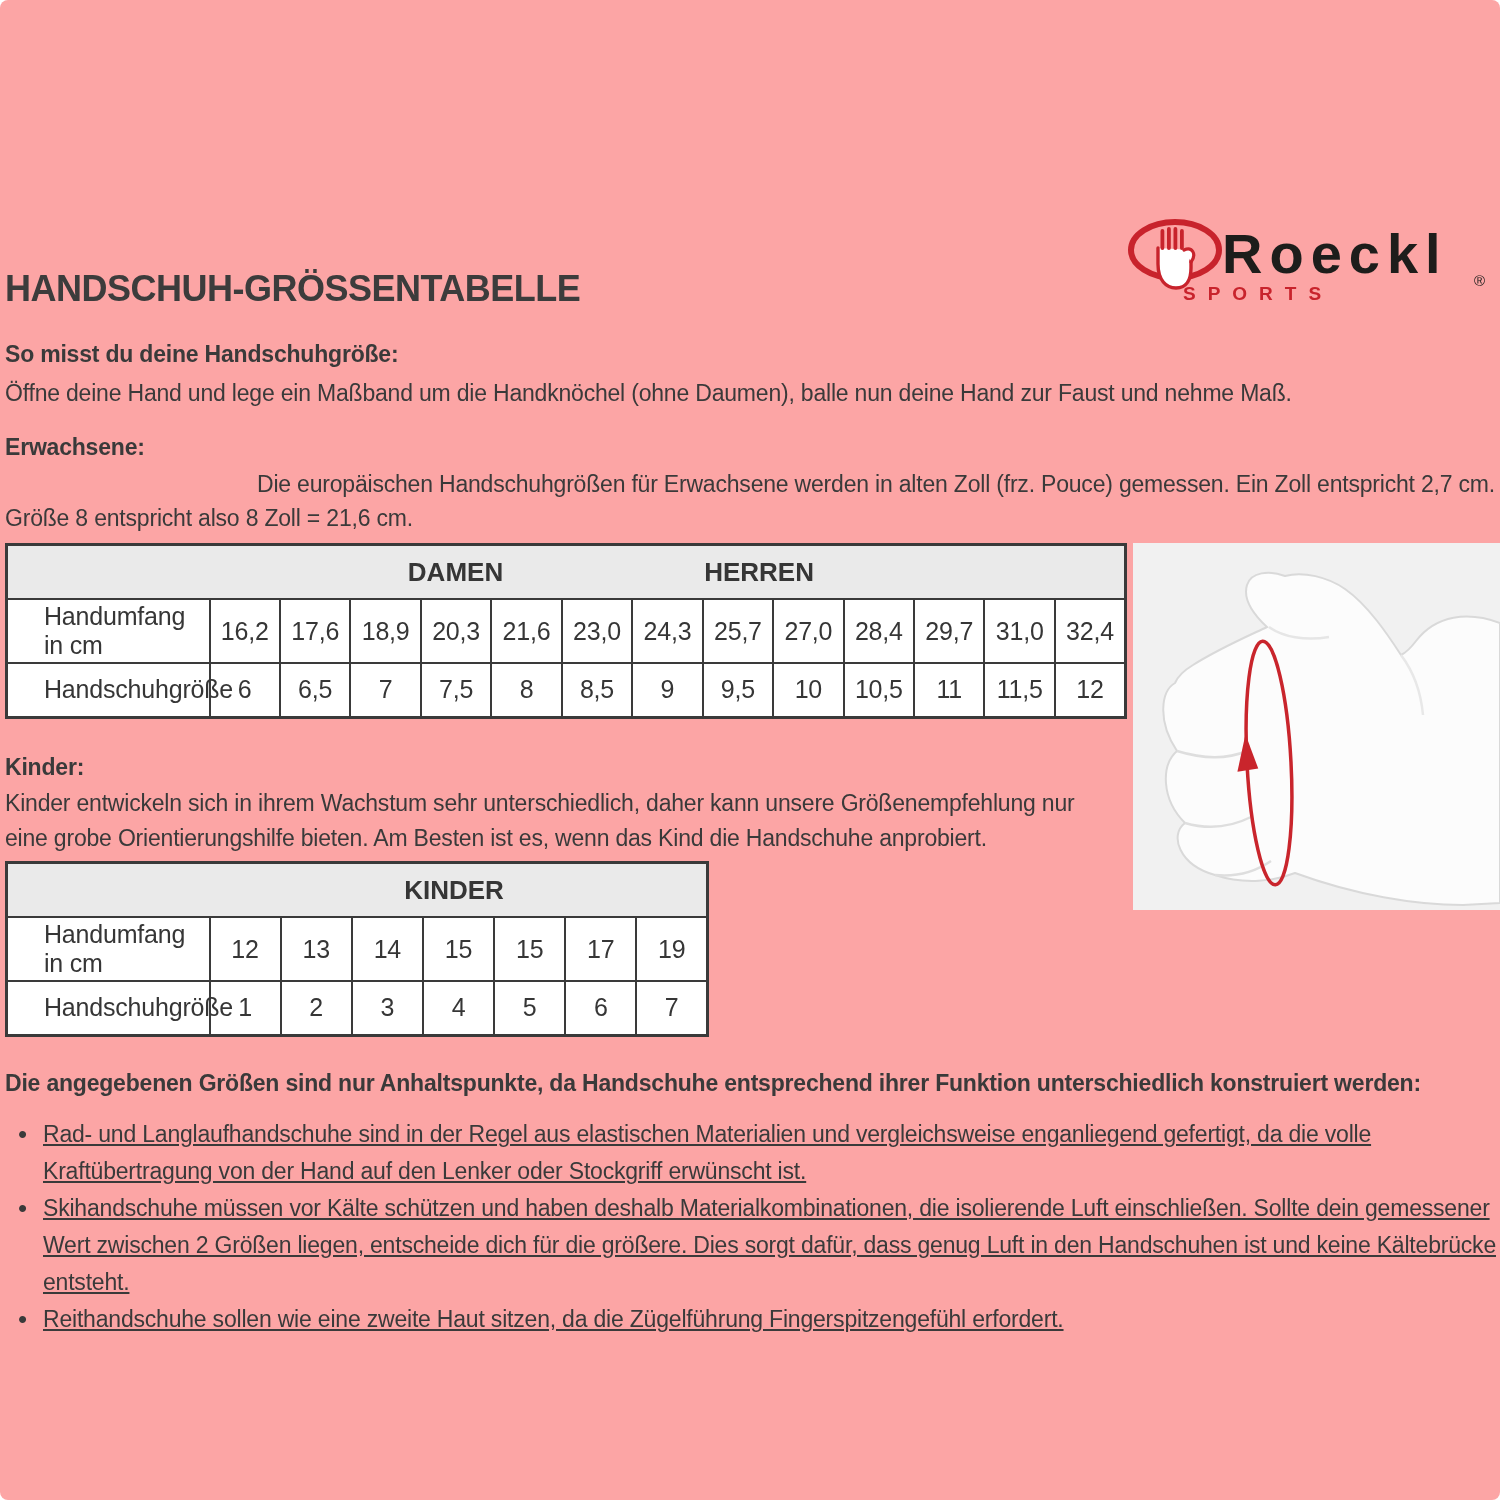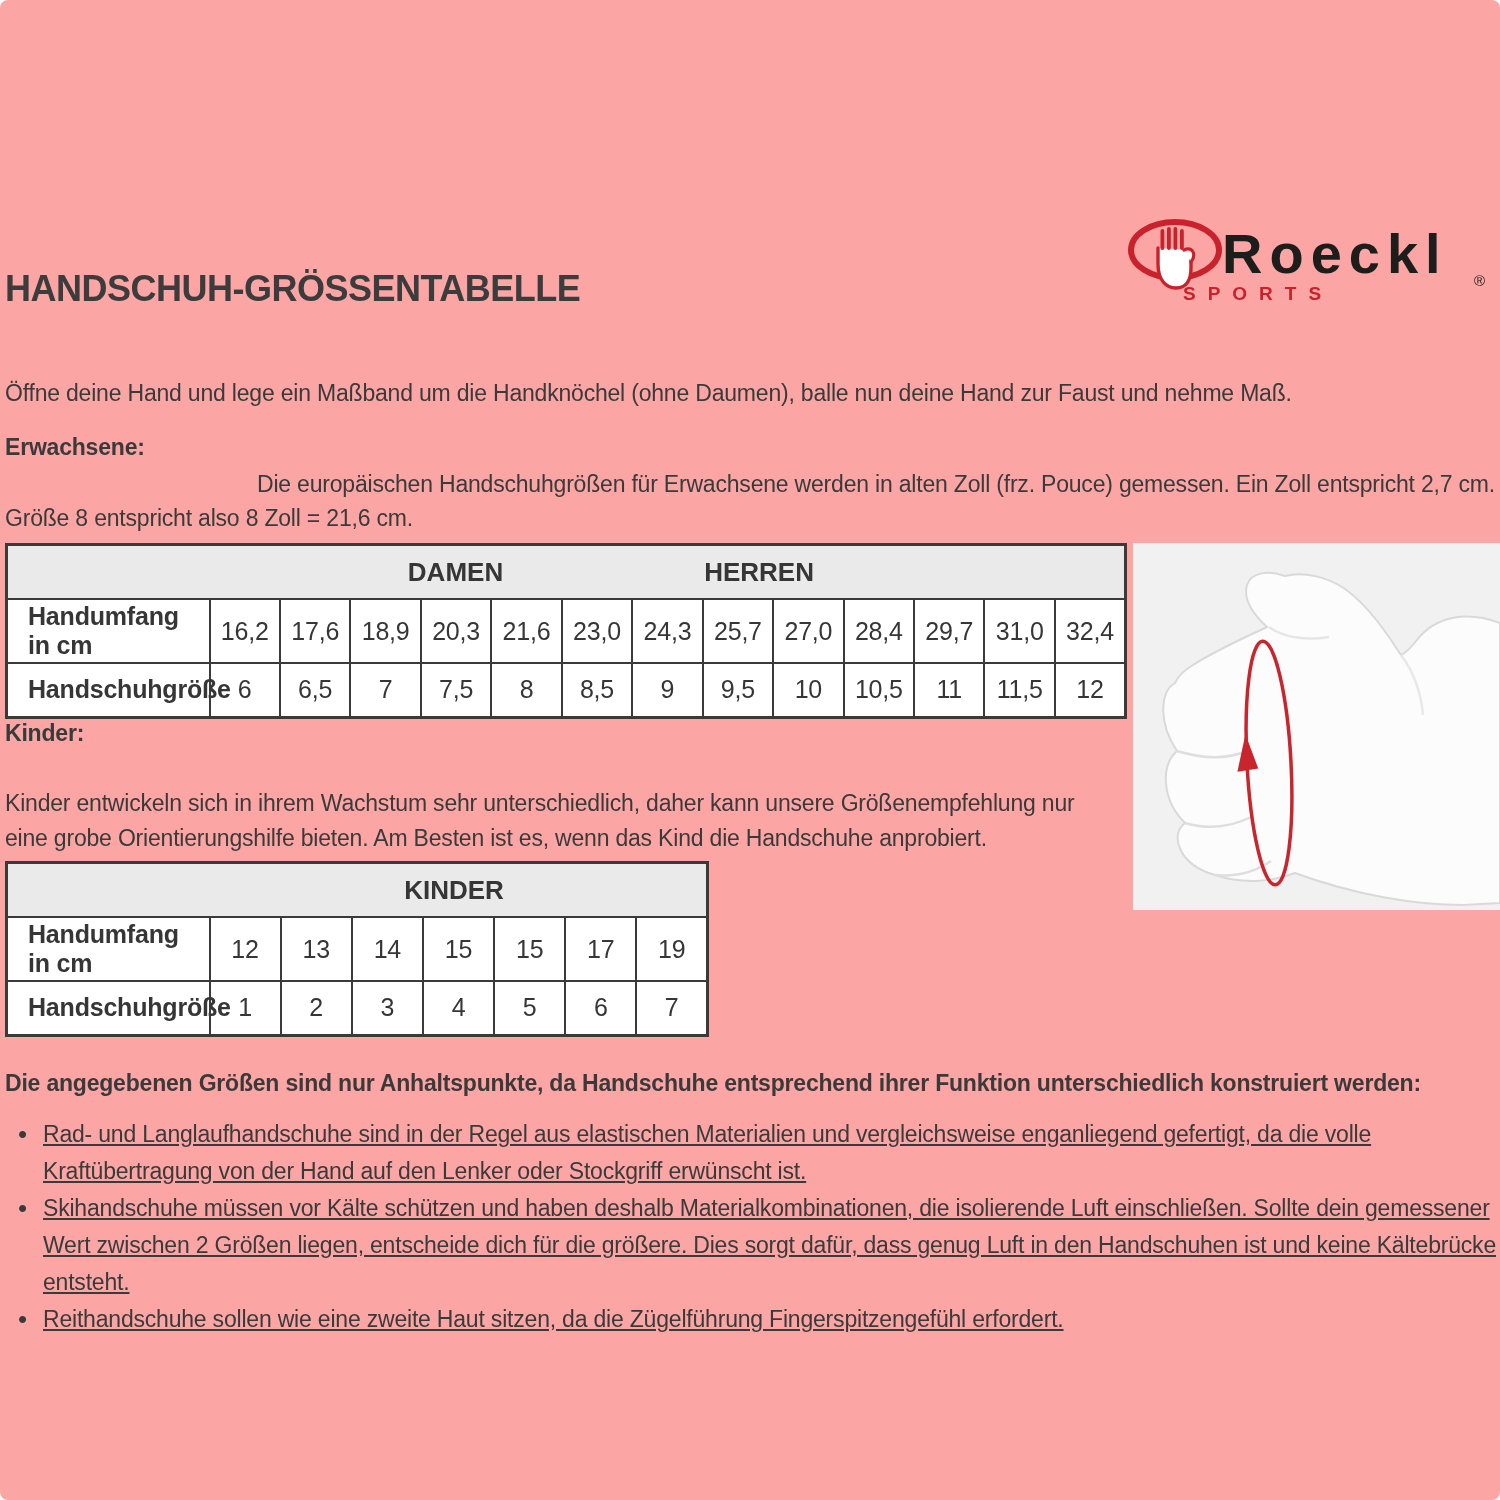--- a/index.html
+++ b/index.html
@@ -23,21 +23,21 @@
   }
   table.size-table th, table.size-table td { border:2px solid #3a3a3a;margin-top:16px; }
   th.grp-row {
     background:#eaeaea; height:50px; position:relative; font-weight:bold;
   }
   .grp-label {
     position:absolute; top:50%; transform:translate(-50%,-50%);
     font-size:26px; font-weight:bold; color:#363636; letter-spacing:0;
   }
   td.row-label {
-    text-align:left; padding-left:20px; font-weight:bold;
+    text-align:left; padding-left:36px; font-weight:normal;
     font-size:25px; line-height:29px; color:#363636;
   }
   td.val { text-align:center; font-size:25px; font-weight:normal; color:#363636; }
   tr.r2 { height:64px; }
   tr.r3 { height:54px; }
 
   
   ul.notes-list { margin:4px; padding:0; list-style:none; width:1495px;text-decoration:underline; }
   ul.notes-list li {
     position:relative; padding-left:34px; font-size:23px; line-height:37px;
@@ -64,20 +64,21 @@
       <rect x="45" y="9" width="3.8" height="23" rx="1.9" fill="#c8232c"></rect>
       <rect x="51.5" y="9" width="3.8" height="23" rx="1.9" fill="#c8232c"></rect>
       <rect x="58" y="11" width="3.8" height="21" rx="1.9" fill="#c8232c"></rect>
       <path d="M 62,32 C 70,28 75,36 69,44" fill="#ffffff" stroke="#c8232c" stroke-width="3.2" stroke-linecap="round"></path>
       <text x="100" y="55" font-family="Liberation Sans, DejaVu Sans, sans-serif" font-size="56" font-weight="bold" letter-spacing="7" fill="#1d1d1b">Roeckl</text>
       <text x="352" y="68" font-family="Liberation Sans, DejaVu Sans, sans-serif" font-size="15" fill="#1d1d1b">®</text>
       <text x="61" y="82" font-family="Liberation Sans, DejaVu Sans, sans-serif" font-size="19" font-weight="bold" letter-spacing="12" fill="#c8232c">SPORTS</text>
     </svg>
   </div>
 
+  <div class="abs bold-head" style="top:337px;">So misst du deine Handschuhgröße:</div>
   <div class="abs para" style="top:376px; width:1490px;">Öffne deine Hand und lege ein Maßband um die Handknöchel (ohne Daumen), balle nun deine Hand zur Faust und nehme Maß.</div>
 
   <div class="abs bold-head" style="top:430px;">Erwachsene:</div>
   <div class="abs para" style="top:467px; width:1490px;text-align:right;">Die europäischen Handschuhgrößen für Erwachsene werden in alten Zoll (frz. Pouce) gemessen. Ein Zoll entspricht 2,7 cm.</div>
   <div class="abs para" style="top:501px; width:1490px;">Größe 8 entspricht also 8 Zoll = 21,6 cm.</div>
 
   <table class="size-table abs" style="left:5px; top:543px; width:1122px;">
     <colgroup>
         <col style="width:203px;">
         <col span="13">
@@ -150,21 +151,21 @@
       <path d="M 82,332 C 102,334 122,329 138,318" fill="none" stroke="#dedede" stroke-width="2.5"></path>
       <path d="M 136,84 C 150,94 172,98 196,94" fill="none" stroke="#e6e6e6" stroke-width="2.5"></path>
       <path d="M 268,112 C 280,128 288,150 290,172" fill="none" stroke="#e8e8e8" stroke-width="2.5"></path>
       <g transform="rotate(-3 136 220)">
         <ellipse cx="136" cy="220" rx="22" ry="122" fill="none" stroke="#c9252c" stroke-width="3.5"></ellipse>
         <polygon points="114,190 104,227 125,225" fill="#c9252c"></polygon>
       </g>
     </svg>
   </div>
 
-  <div class="abs bold-head" style="top:716px;">Kinder:</div>
+  <div class="abs bold-head" style="top:750px;">Kinder:</div>
   <div class="abs para" style="top:786px; width:1075px;">Kinder entwickeln sich in ihrem Wachstum sehr unterschiedlich, daher kann unsere Größenempfehlung nur eine grobe Orientierungshilfe bieten. Am Besten ist es, wenn das Kind die Handschuhe anprobiert.</div>
 
   <table class="size-table abs" style="left:5px; top:861px; width:704px;">
     <colgroup>
         <col style="width:203px;">
         <col span="7">
       </colgroup>
     <tbody>
         <tr>
       <th class="grp-row" colspan="8">

